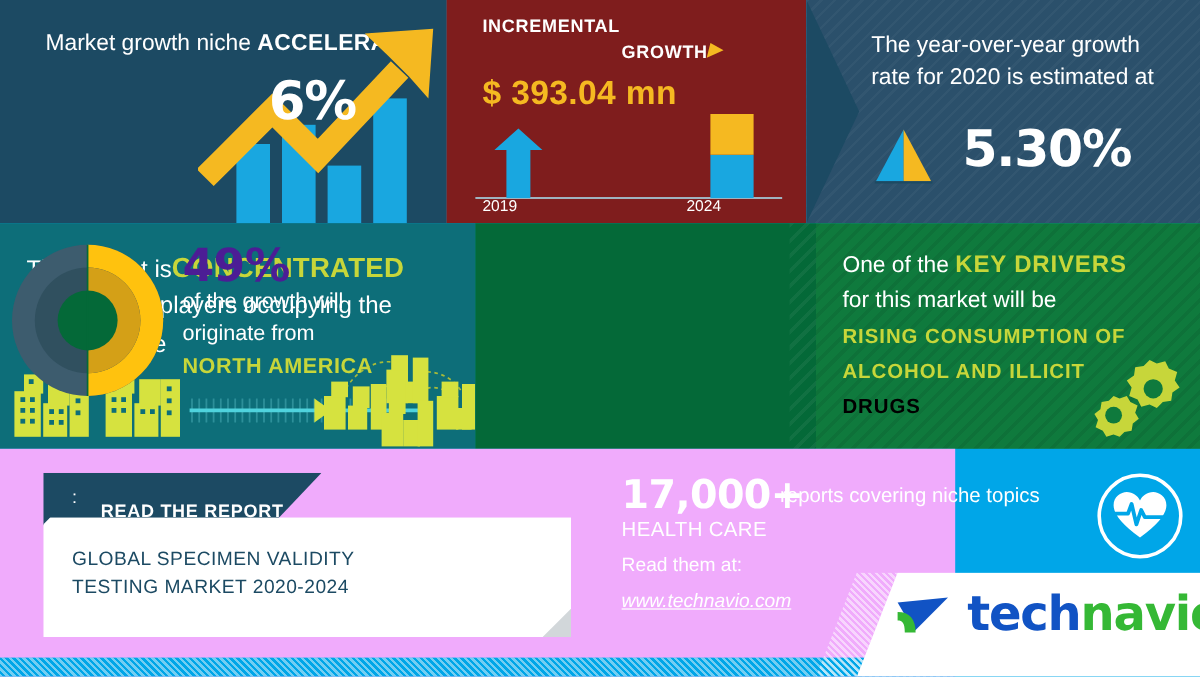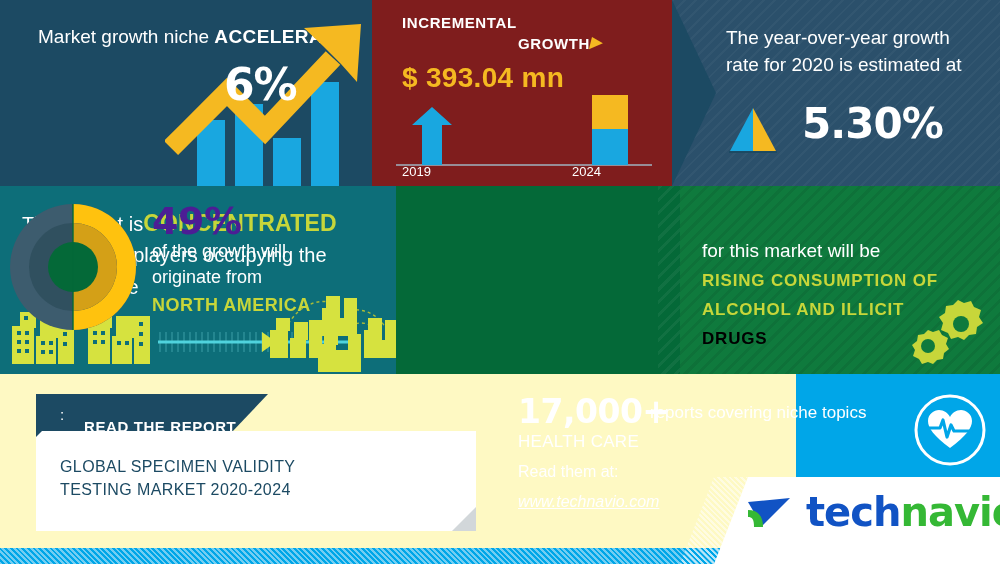--- a/index.html
+++ b/index.html
@@ -75,21 +75,21 @@
 
   #drv-l1{left:22px;top:22px;font-size:19px;}
   #drv-l1 .hi{color:#c7d63a;font-weight:bold;letter-spacing:.7px;font-size:20px;}
   #drv-l2{left:22px;top:52px;font-size:19px;}
   #drv-l3{left:22px;top:84px;font-size:17px;font-weight:bold;color:#c7d63a;letter-spacing:.8px;}
   #drv-l4{left:22px;top:113px;font-size:17px;font-weight:bold;color:#c7d63a;letter-spacing:.8px;}
   #drv-l5{left:22px;top:142px;font-size:17px;font-weight:bold;color:#000000;letter-spacing:.8px;}
   #gears{position:absolute;right:14px;bottom:6px;}
 
   
-  #p-bottom{left:0;top:374px;width:796px;height:190px;background:#fef9c3;}
+  #p-bottom{left:0;top:374px;width:796px;height:190px;background:#f0abfc;}
   #bottom-dots{position:absolute;left:0;bottom:0;width:1000px;height:16px;
     background-image:
       repeating-linear-gradient(45deg,rgba(255,255,255,.45) 0px,rgba(255,255,255,.45) 2px,transparent 2px,transparent 4px);
     background-color:#00a6e8;}
 
   #read-tab{position:absolute;left:36px;top:20px;width:232px;height:44px;
     background:#1c4a63;clip-path:polygon(0 0,100% 0,82% 100%,0 100%);}
   #read-tab span{position:absolute;left:24px;top:12px;color:#fff;font-size:15px;
     font-weight:bold;letter-spacing:.6px;white-space:nowrap;}
   #read-tab span i{font-style:normal;font-weight:normal;}
@@ -300,20 +300,21 @@
     <circle cx="65" cy="67" r="25" fill="#046938"></circle>
     <line x1="65" y1="4" x2="65" y2="130" stroke="#046938" stroke-width="1.4"></line>
   </svg>
   <div class="ptext" id="na-pct">49%</div>
   <div class="ptext" id="na-l1">of the growth will</div>
   <div class="ptext" id="na-l2">originate from</div>
   <div class="ptext" id="na-l3">NORTH AMERICA</div>
 
   <div class="panel" id="p-drv">
     <div class="stripes"></div>
+    <div class="ptext" id="drv-l1"><span>One of the </span><span class="hi">KEY DRIVERS</span></div>
     <div class="ptext" id="drv-l3">RISING CONSUMPTION OF</div>
     <div class="ptext" id="drv-l2">for this market will be</div>
     <div class="ptext" id="drv-l4">ALCOHOL AND ILLICIT</div>
     <div class="ptext" id="drv-l5">DRUGS</div>
     <svg id="gears" width="80" height="72" viewBox="0 0 80 72">
       <g fill="#c7d63a">
         <path d="M52 4 l6 3 l7-2 l3 6 l7 3 l-2 7 l4 6 l-6 4 l-1 7 l-7 1 l-5 5 l-6-3 l-7 2 l-3-6 l-7-3 l2-7 l-4-6 l6-4 l1-7 l7-1 Z"></path>
         <circle cx="55" cy="28" r="8" fill="#0f7a3d"></circle>
         <path d="M22 34 l5 2 l6-2 l3 5 l6 3 l-2 6 l3 5 l-5 4 l-1 6 l-6 1 l-4 4 l-5-2 l-6 2 l-3-5 l-6-3 l2-6 l-3-5 l5-4 l1-6 l6-1 Z"></path>
         <circle cx="22" cy="50" r="7" fill="#0f7a3d"></circle>

